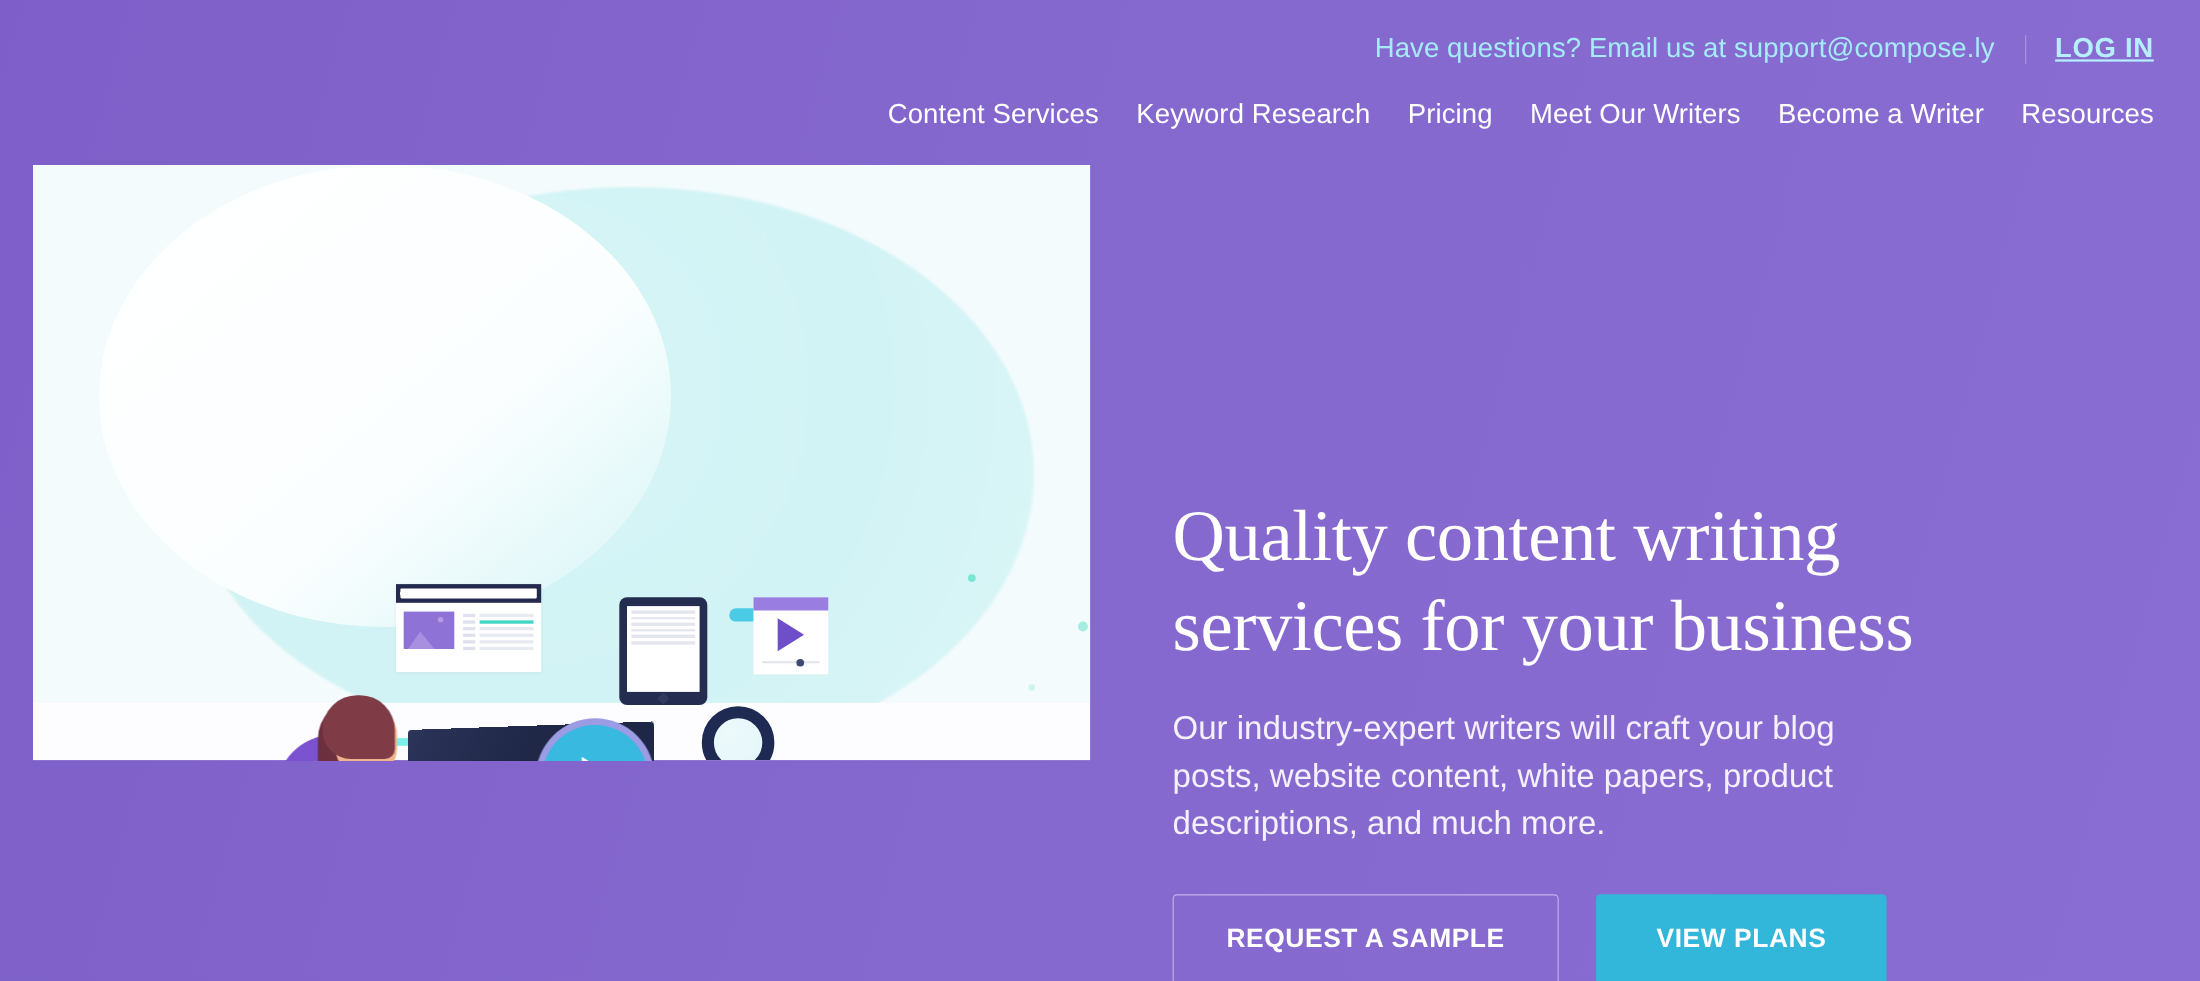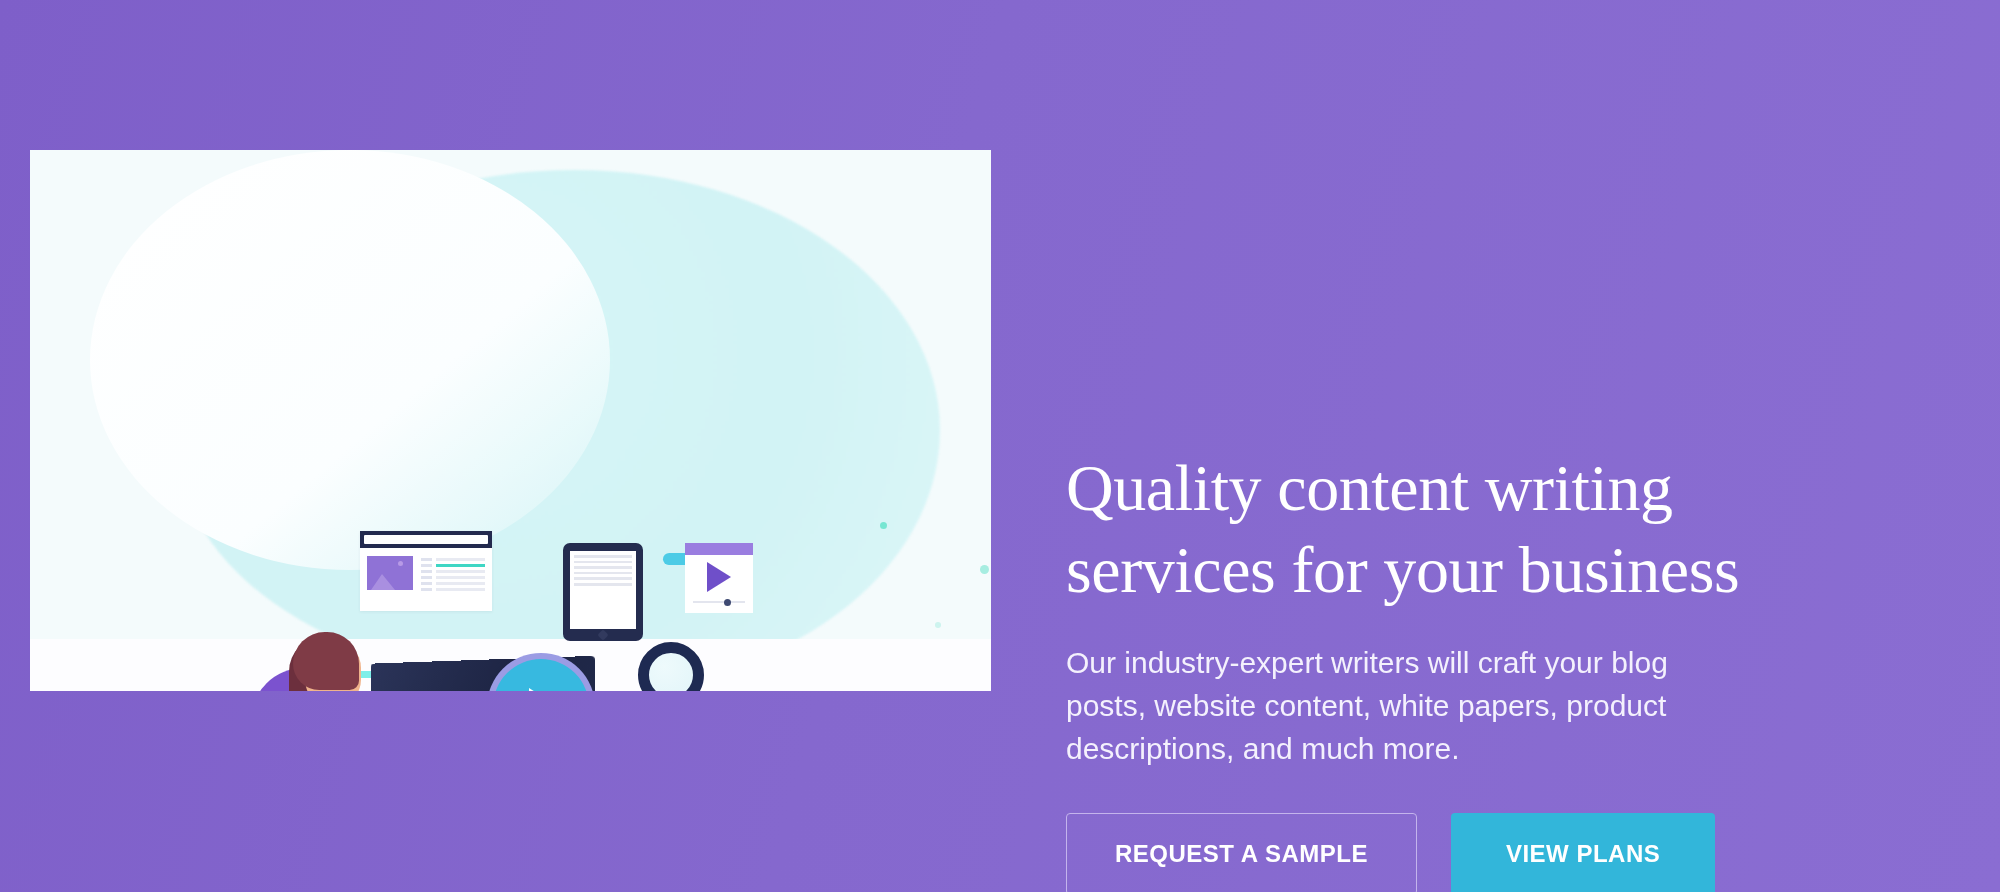--- a/index.html
+++ b/index.html
@@ -245,21 +245,34 @@
   .btn-outline {
     background:transparent; border:1.5px solid #c4b4ec; padding:26px 48px;
   }
 </style>
 </head>
 <body>
 
 <div class="header">
 
 
-
+  <div class="topbar">
+    <span class="contact">Have questions? Email us at support@compose.ly</span>
+    <span class="divider"></span>
+    <a class="login" href="#">LOG IN</a>
+  </div>
+
+  <nav class="nav">
+    <a href="#">Content Services</a>
+    <a href="#">Keyword Research</a>
+    <a href="#">Pricing</a>
+    <a href="#">Meet Our Writers</a>
+    <a href="#">Become a Writer</a>
+    <a href="#">Resources</a>
+  </nav>
 </div>
 
 <section class="hero">
 
   <div class="video-card">
     <div class="ill-blob"></div>
     <div class="ill-blob2"></div>
     <div class="ill-floor"></div>
 
     <div class="mock-browser">

